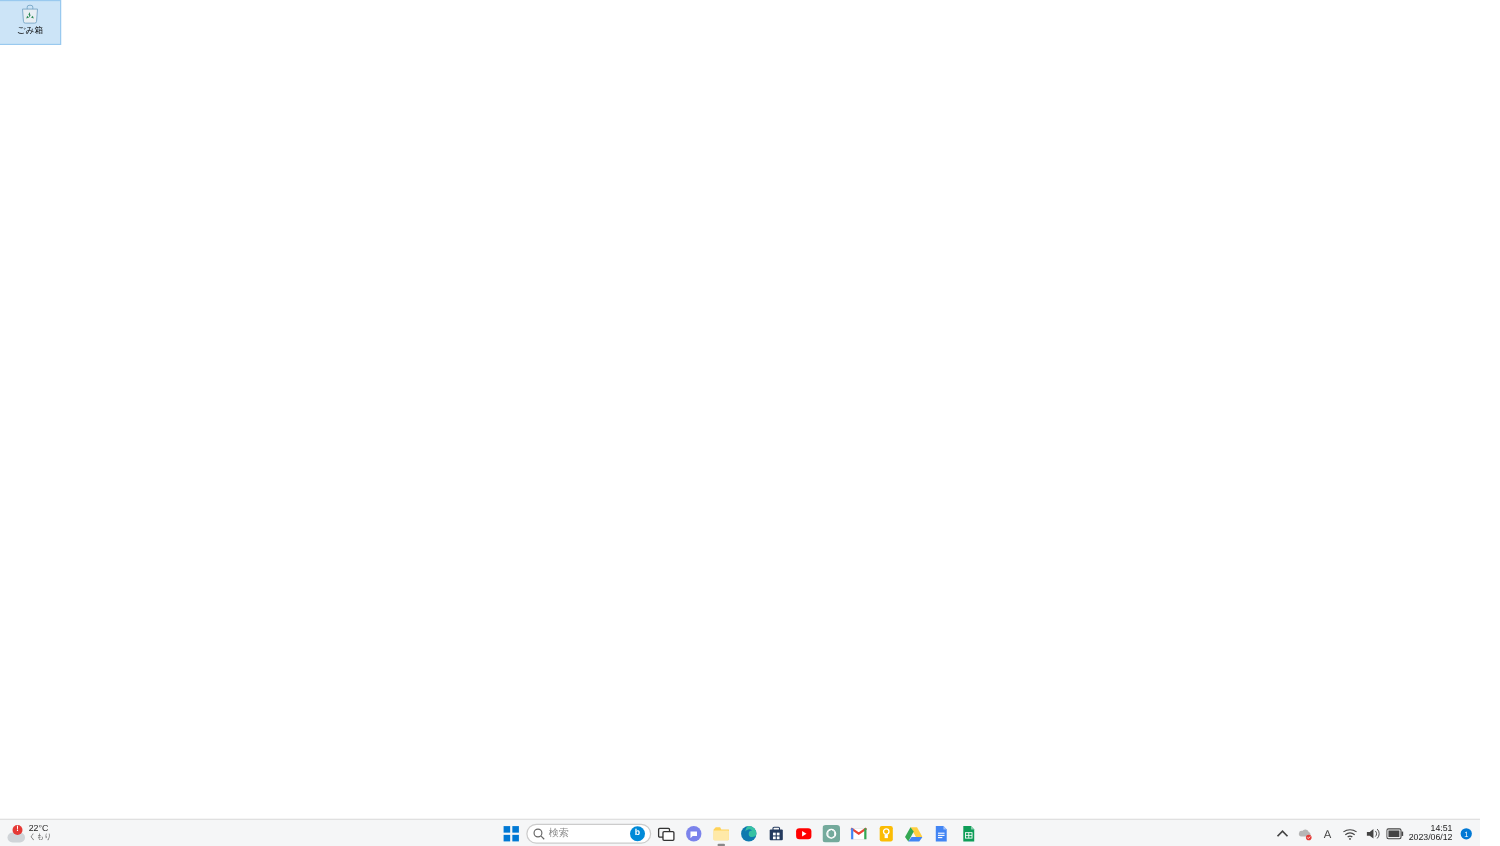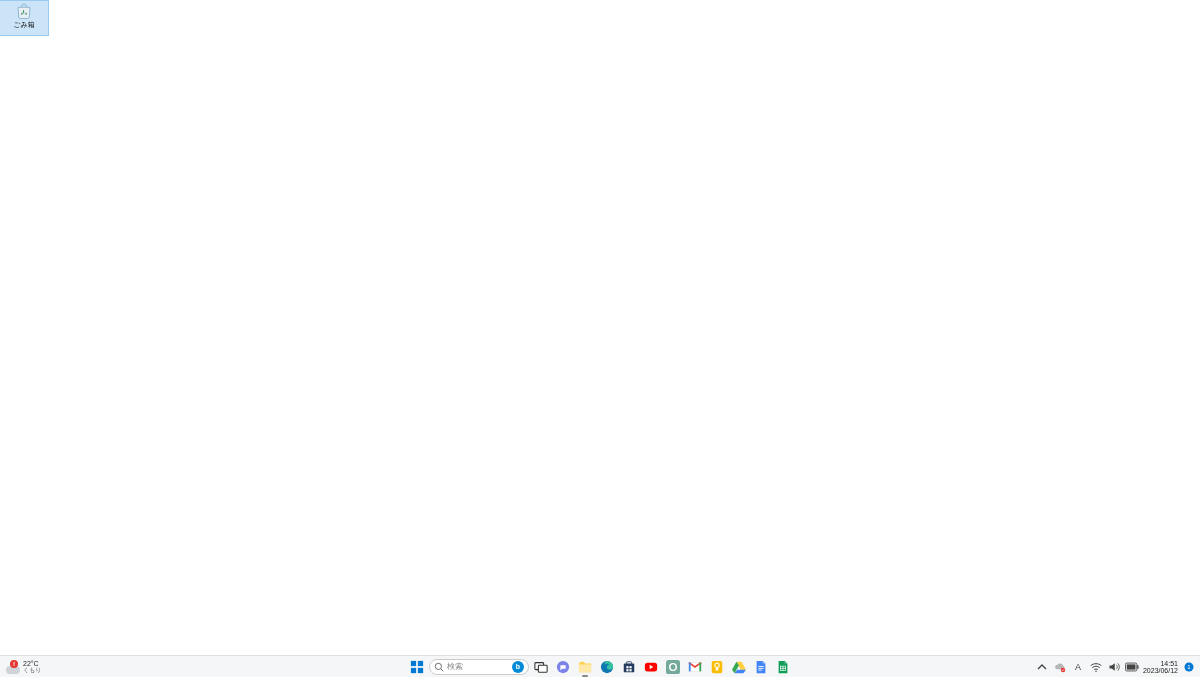--- a/index.html
+++ b/index.html
@@ -7,21 +7,21 @@
 body { background: #ffffff; position: relative; }
 
 
 .desktop { position: absolute; top: 0; left: 0; right: 0; bottom: 22px; }
 .desktop-icon { position: absolute; width: 48px; height: 34px; display: flex; flex-direction: column; align-items: center; cursor: pointer; }
 .desktop-icon.selected { background: rgba(0,120,215,0.2); outline: 1px solid rgba(0,120,215,0.4); }
 .desktop-icon .glyph { width: 24px; height: 20px; display:flex; align-items:center; justify-content:center; }
 .desktop-icon .label { font-size: 7px; color: #000; text-align: center; line-height: 1; }
 
 
-.taskbar { position: absolute; left: 0; right: 0; bottom: 0; height: 22px; background: #f5f6f7; border-top: 1px solid #e0e0e0; display: flex; align-items: center; }
+.taskbar { position: absolute; left: 0; right: 16px; bottom: 0; height: 22px; background: #f5f6f7; border-top: 1px solid #e0e0e0; display: flex; align-items: center; }
 .tb-left { position: absolute; left: 6px; top: 0; bottom: 0; display: flex; align-items: center; gap: 4px; }
 .weather { display:flex; align-items:center; gap:3px; cursor:pointer; }
 .weather-icon { width:14px; height:14px; position:relative; }
 .weather-icon .cloud { position:absolute; bottom:0; left:0; width:14px; height:8px; background:#d0d4d8; border-radius:8px; }
 .weather-icon .alert { position:absolute; top:0; left:4px; width:8px; height:8px; background:#e53935; border-radius:50%; display:flex; align-items:center; justify-content:center; }
 .weather-icon .alert::after { content:"!"; color:#fff; font-size:6px; font-weight:bold; }
 .weather-text { display:flex; flex-direction:column; line-height:1; }
 .weather-text .t1 { font-size:7px; color:#222; }
 .weather-text .t2 { font-size:6px; color:#555; }
 

